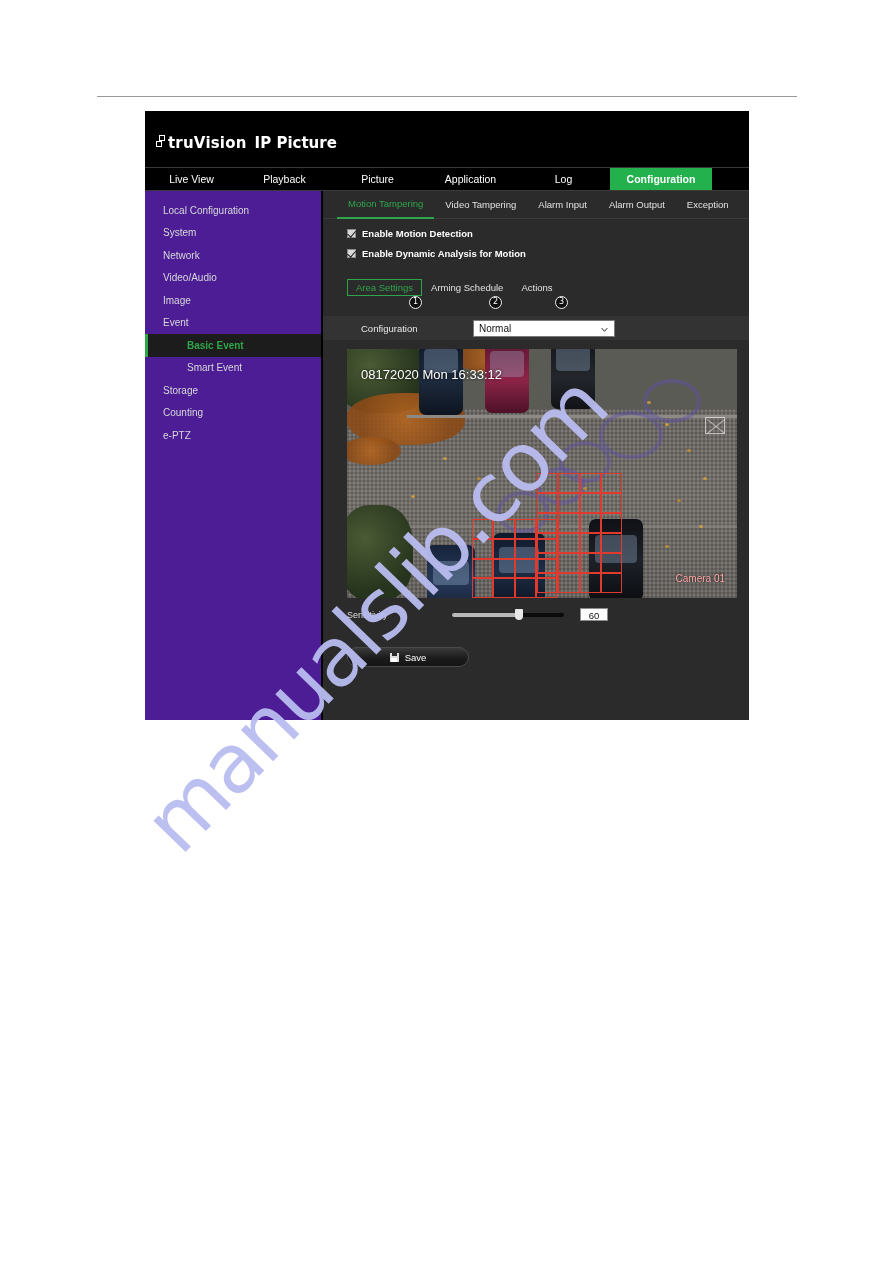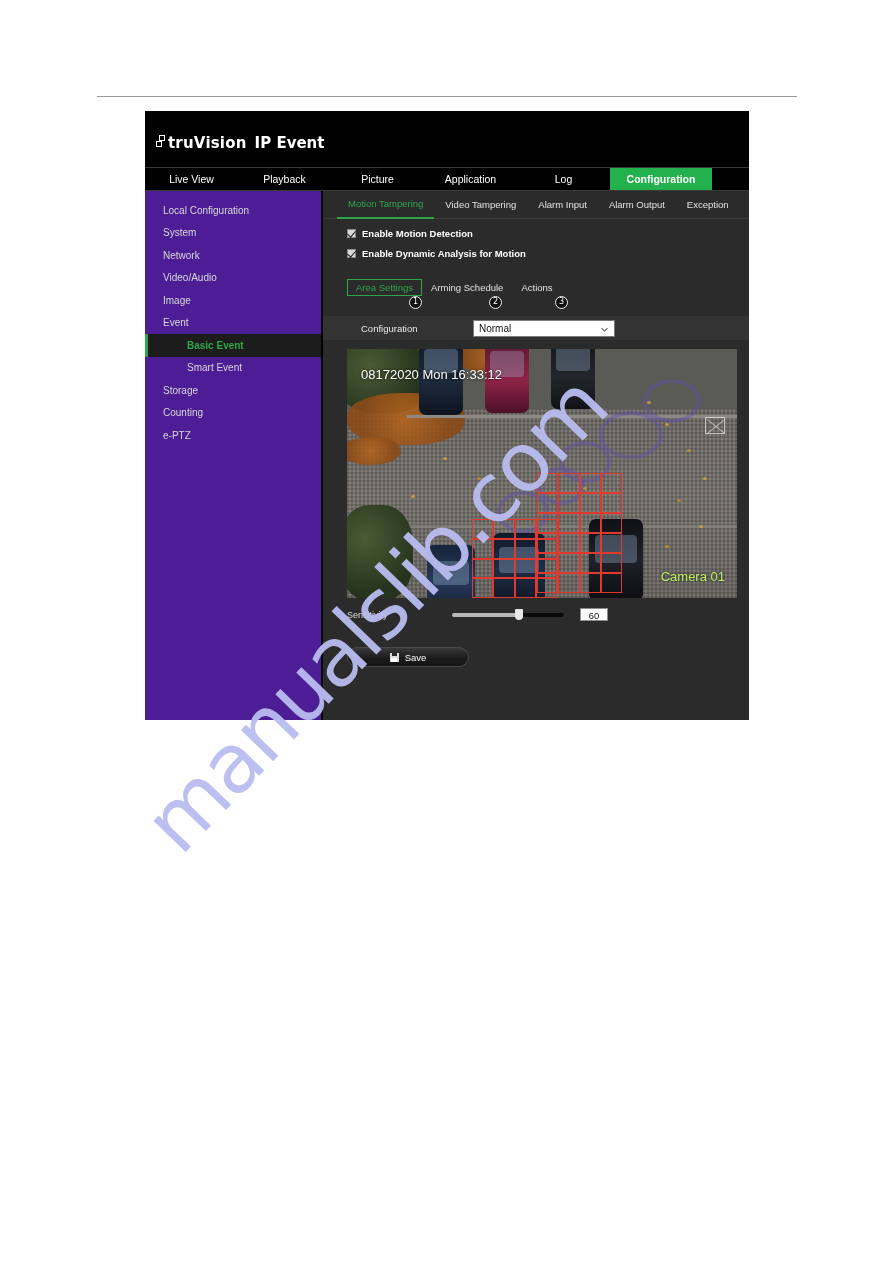--- a/index.html
+++ b/index.html
@@ -378,22 +378,22 @@
     position: absolute;
     left: 14px; top: 18px;
     color: #ffffff;
     font-size: 13px;
     text-shadow: 0 0 3px rgba(0,0,0,.8);
     white-space: nowrap;
   }
   #osd-camera {
     position: absolute;
     right: 12px; bottom: 14px;
-    color: #bef264;
-    font-size: 13px;
+    color: #fca5a5;
+    font-size: 10px;
     text-shadow: 0 0 3px rgba(0,0,0,.8);
     white-space: nowrap;
   }
   #osd-privacy {
     position: absolute;
     right: 12px; top: 68px;
     width: 18px; height: 15px;
     border: 1px solid rgba(255,255,255,.6);
   }
   #osd-privacy::before, #osd-privacy::after {
@@ -532,21 +532,21 @@
 
 <div id="camera-ui">
 
   <div id="brand-bar">
     <div id="brand-lockup">
       <div id="brand-mark">
         <span class="sq a"></span>
           <span class="sq b"></span>
       </div>
       <span class="brand-name">truVision</span>
-      <span class="brand-sub">IP Event</span>
+      <span class="brand-sub">IP Picture</span>
     </div>
   </div>
 
   <div id="top-nav">
     <div class="top-nav-item">Live View</div>
     <div class="top-nav-item">Playback</div>
     <div class="top-nav-item">Picture</div>
     <div class="top-nav-item">Application</div>
     <div class="top-nav-item">Log</div>
     <div class="top-nav-item active">Configuration</div>

